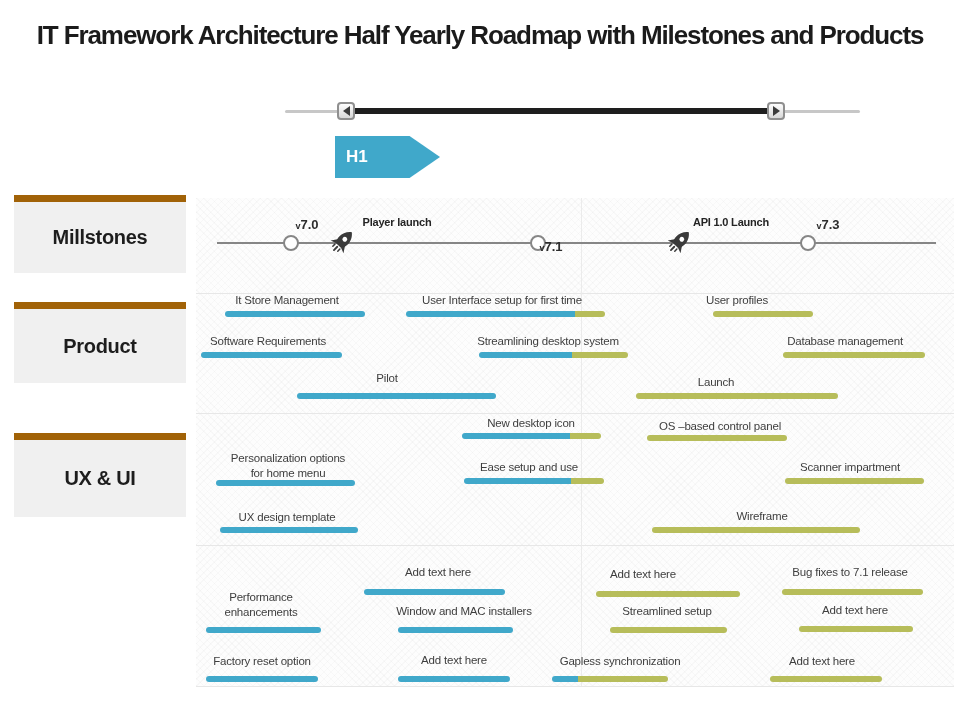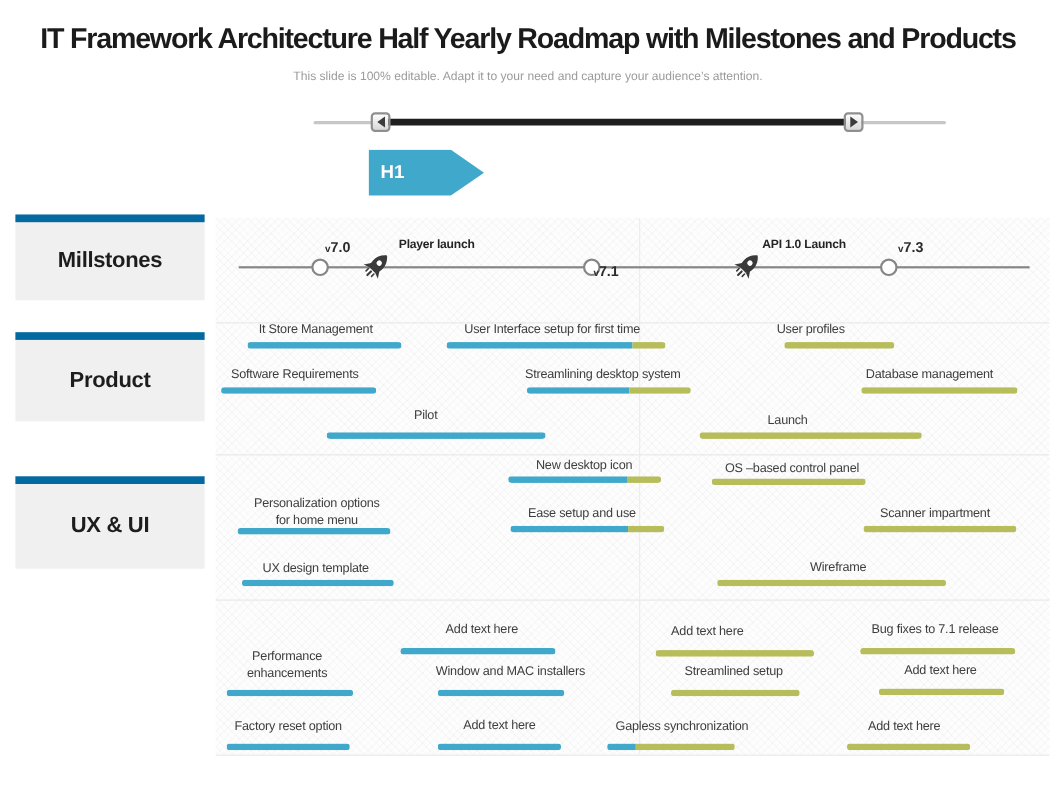--- a/index.html
+++ b/index.html
@@ -26,21 +26,21 @@
   .tri{width:0;height:0;border-top:5px solid transparent;border-bottom:5px solid transparent;}
   .tri-left{border-right:7px solid #3b3b3b;}
   .tri-right{border-left:7px solid #3b3b3b;}
 
   
   .half-arrow{position:absolute;top:136px;width:105px;height:42px;box-sizing:border-box;padding-left:11px;
     clip-path:polygon(0 0,71% 0,100% 50%,71% 100%,0 100%);
     color:#fff;font-weight:700;font-size:17px;line-height:42px;filter:drop-shadow(0 2px 2px rgba(0,0,0,.18));}
 
   
-  .side-box{position:absolute;left:14px;width:172px;background:#f0f0f0;border-top:7px solid #0369a1;
+  .side-box{position:absolute;left:14px;width:172px;background:#f0f0f0;border-top:7px solid #a16207;
     box-sizing:border-box;display:flex;align-items:center;justify-content:center;
     font-weight:700;font-size:20px;color:#1d1d1d;letter-spacing:-0.3px;}
 
   
   .tl-line{position:absolute;left:217px;top:242px;width:719px;height:2px;background:#868686;}
   .tl-circle{position:absolute;top:243px;width:12px;height:12px;background:#fff;border:2px solid #868686;
     border-radius:50%;transform:translate(-50%,-50%);}
   .version{position:absolute;top:217px;transform:translateX(-50%);font-weight:700;font-size:13px;
     color:#2c2c2c;white-space:nowrap;}
   .v-small{font-size:9px;font-weight:700;}
@@ -61,21 +61,20 @@
 <div class="slide" id="slide">
 
   <div class="texture"></div>
   <div class="hsep" style="top:293px"></div>
   <div class="hsep" style="top:413px"></div>
   <div class="hsep" style="top:545px"></div>
   <div class="hsep" style="top:686px"></div>
   <div class="vsep"></div>
 
   <div class="title">IT Framework Architecture Half Yearly Roadmap with Milestones and Products</div>
-  <div class="subtitle">This slide is 100% editable. Adapt it to your need and capture your audience’s attention.</div>
 
   <div class="slider-track"></div>
   <div class="slider-range"></div>
   <div class="slider-handle" style="left:337px">
     <span class="tri tri-left"></span>
   </div>
   <div class="slider-handle" style="left:767px">
     <span class="tri tri-right"></span>
   </div>
 

